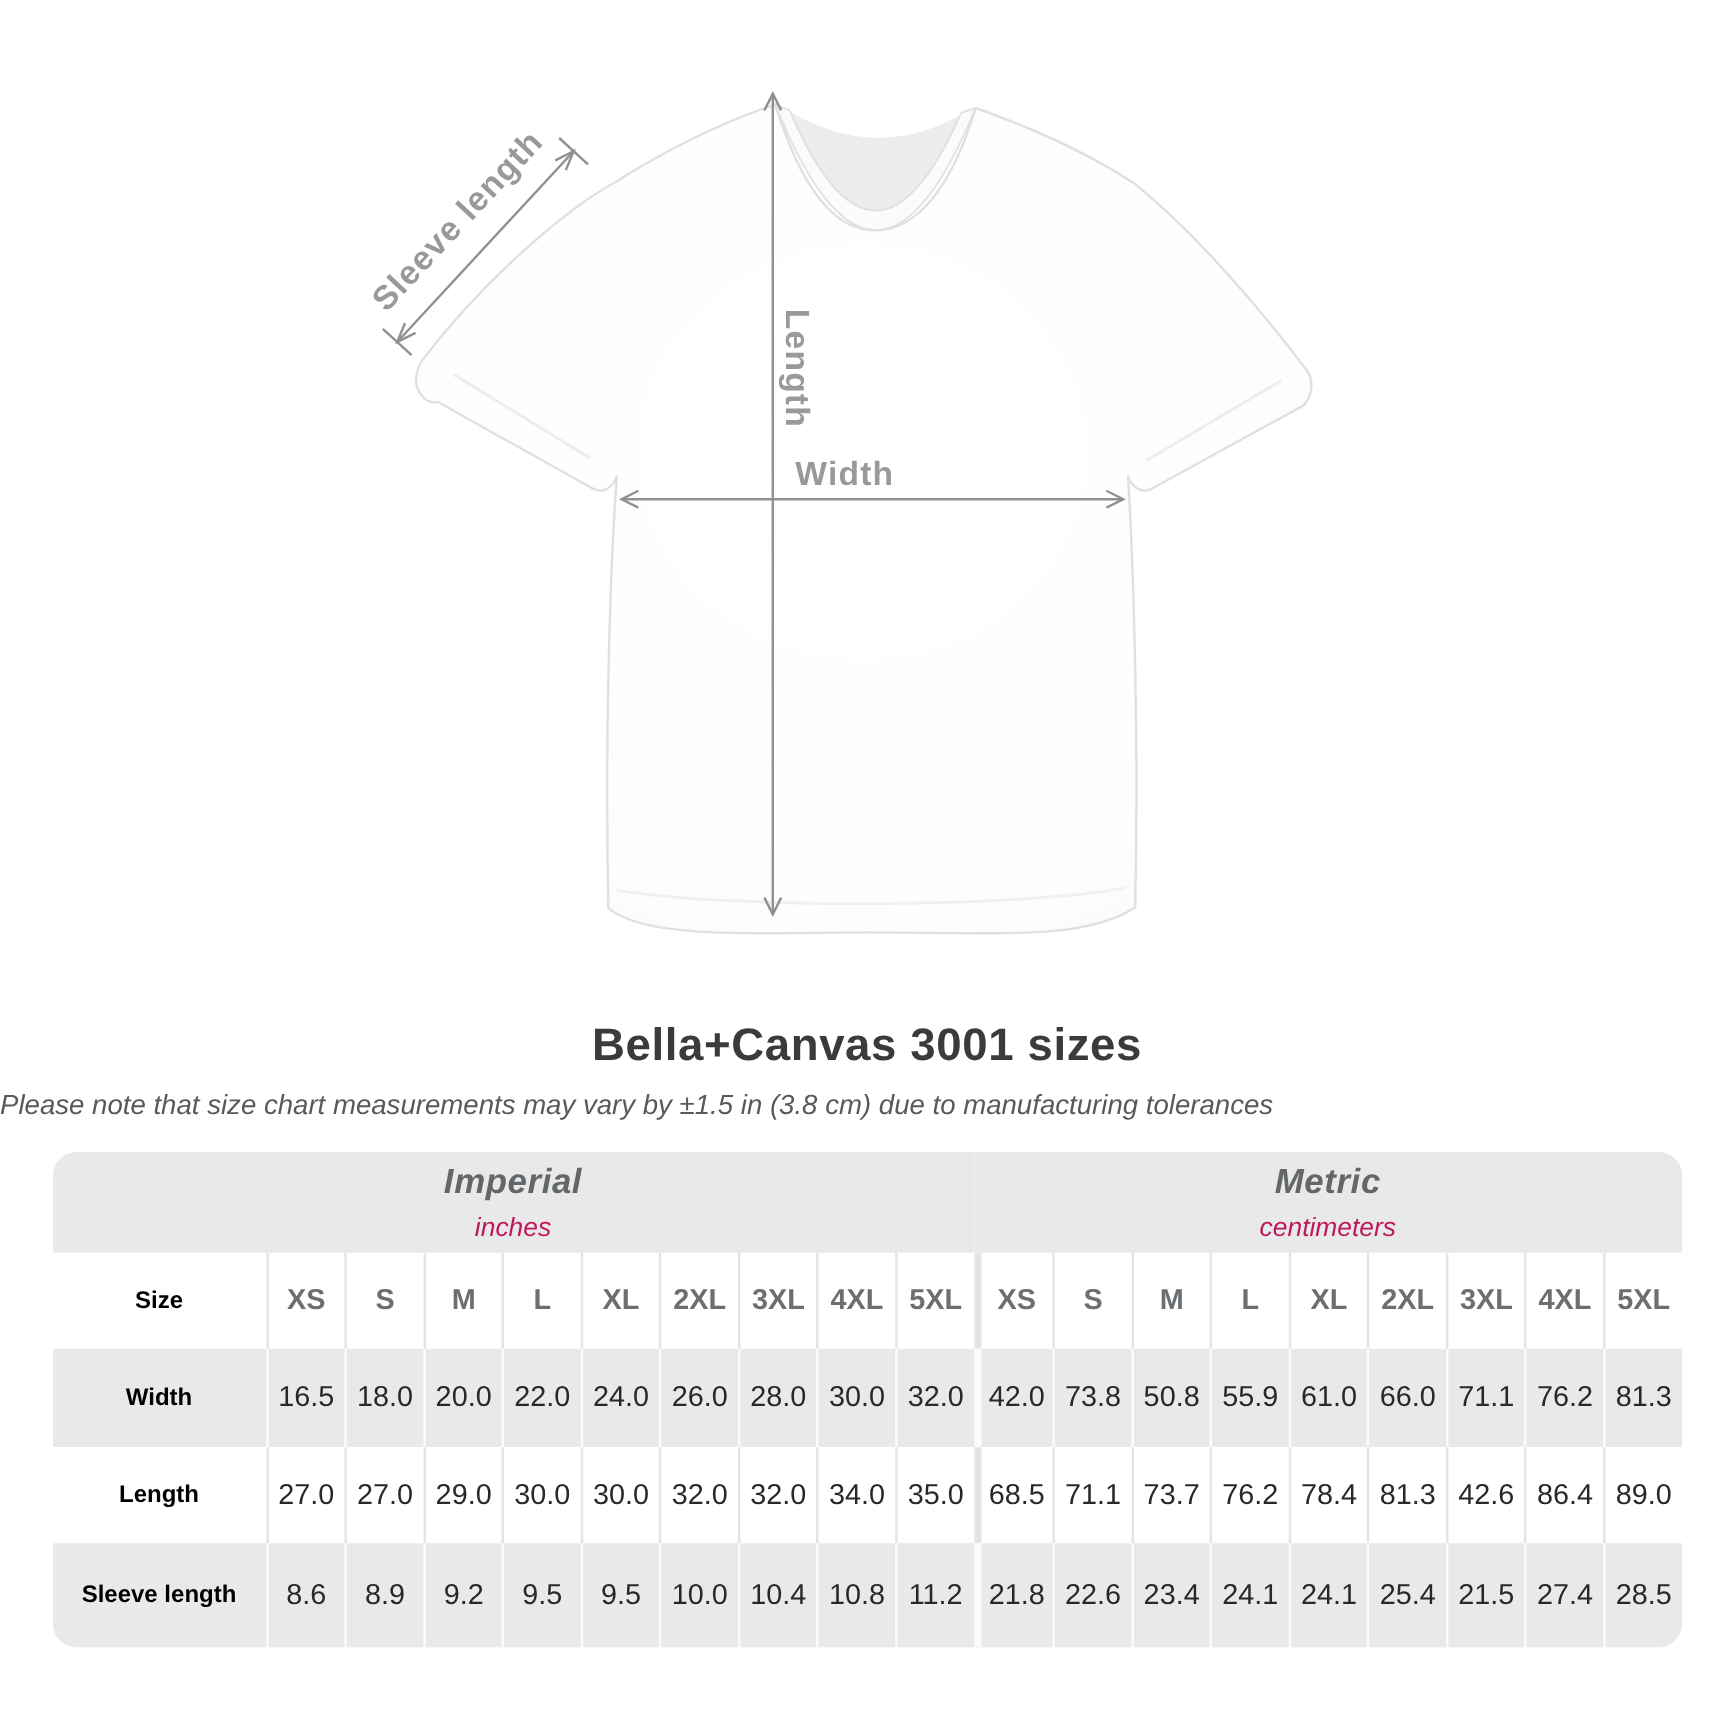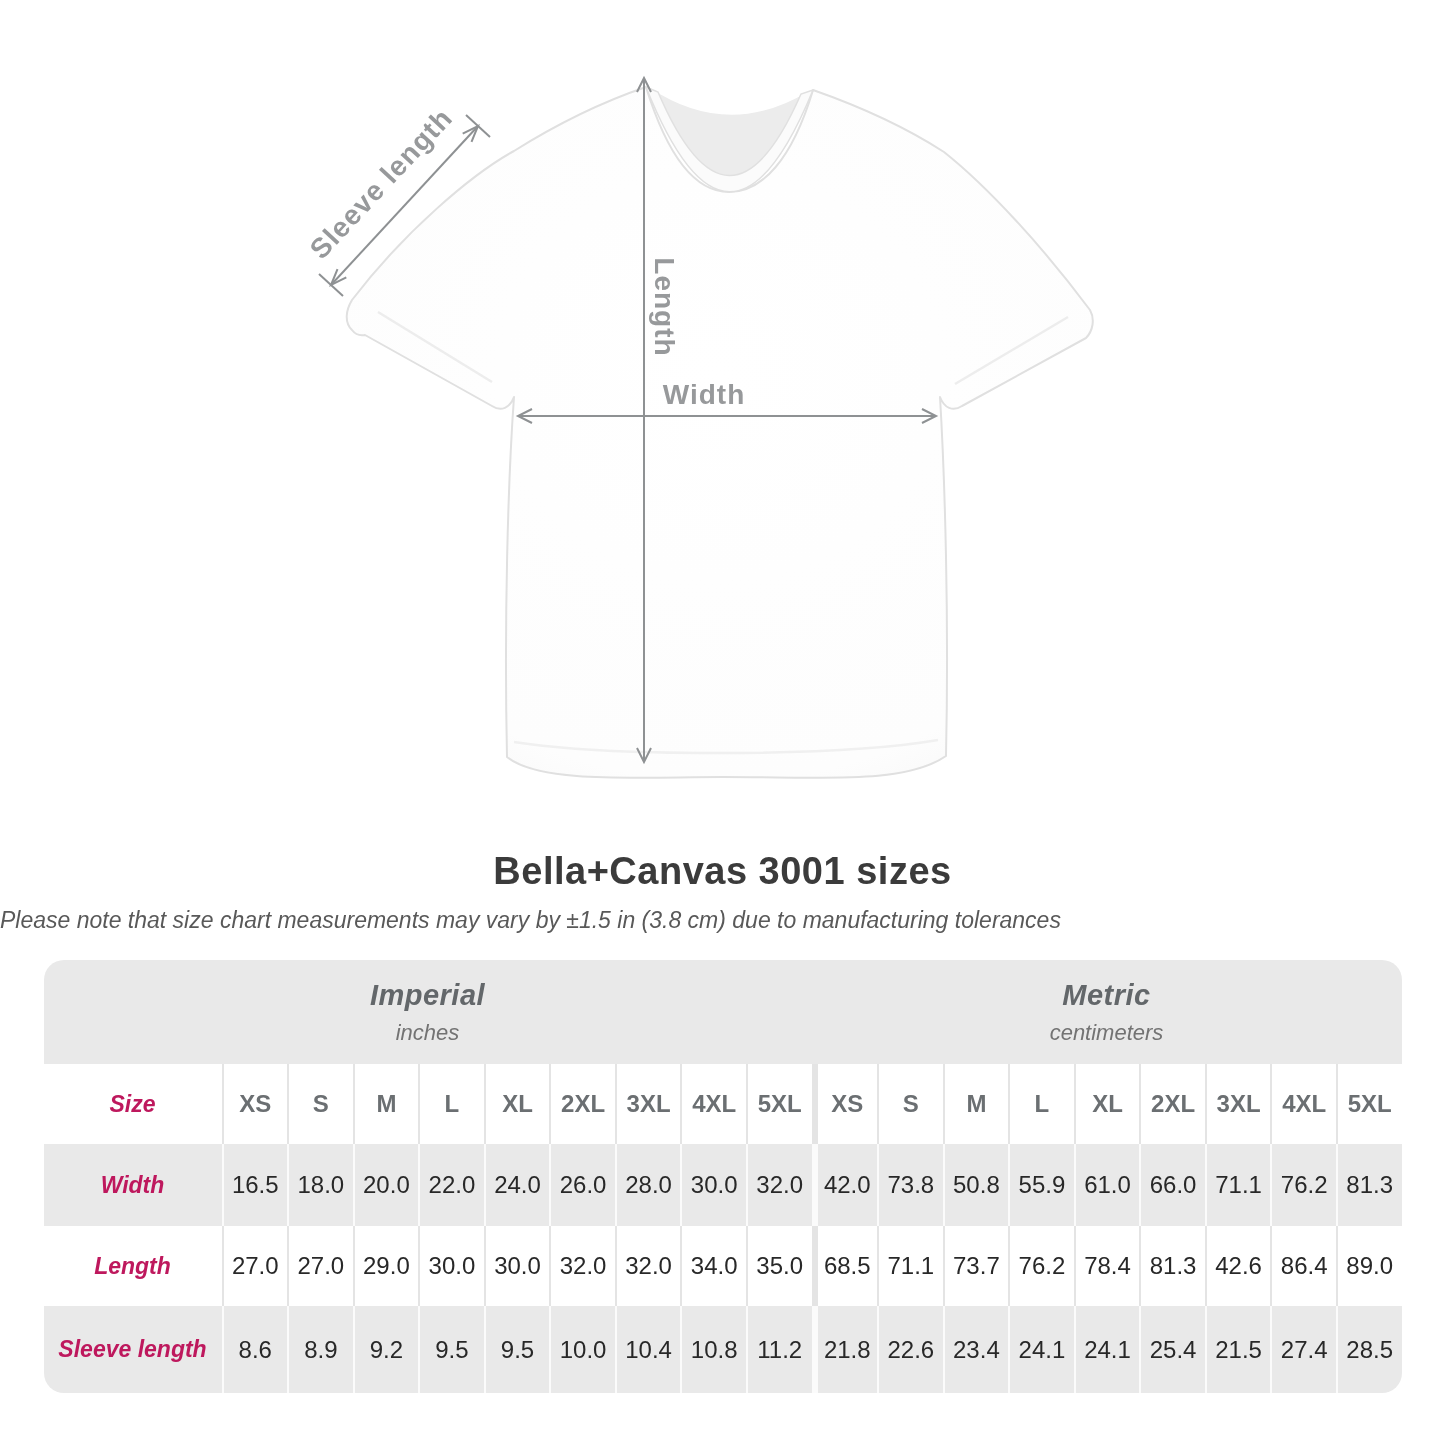--- a/index.html
+++ b/index.html
@@ -15,31 +15,31 @@
   }
   .page-subtitle{
     text-align:left;font-style:italic;font-size:23px;color:#595959;
     margin:14px 0 0 0;
   }
   .size-table{
     width:1358px;margin:26px auto 0 auto;border-radius:20px;overflow:hidden;
   }
   .grid{display:grid;grid-template-columns:178px repeat(18,1fr);}
   .c{display:flex;align-items:center;justify-content:center;border-left:0 solid transparent;}
-  .row-band{height:104px;}
+  .row-band{height:84px;}
   .row-head{height:80px;}
   .row-w{height:82px;}
   .row-l{height:80px;}
   .row-s{height:87px;}
   .band-cell{background:#e9e9e9;display:flex;flex-direction:column;align-items:center;justify-content:center;}
   .band-imperial{grid-column:1 / 11;}
   .band-metric{grid-column:11 / 20;}
   .band-title{font-size:29px;font-weight:bold;font-style:italic;color:#63676a;letter-spacing:.5px;}
-  .band-unit{font-size:22px;font-style:italic;color:#737373;margin-top:8px;}
-  .lab{font-weight:bold;color:#be185d;font-size:23px;font-style:italic;}
+  .band-unit{font-size:22px;font-style:italic;color:#be185d;margin-top:8px;}
+  .lab{font-weight:bold;color:#000000;font-size:20px;}
   .sizehead{font-weight:bold;color:#6b6f72;font-size:24px;}
   .val{color:#282828;font-size:24px;}
   .gray .c{background:#e9e9e9;}
   .white .c{background:#ffffff;}
   .sep{border-left-width:2px;}
   .thick{border-left-width:6px;}
   .white .sep{border-left-color:#e4e4e4;}
   .gray .sep{border-left-color:#fbfbfb;}
 </style>
 </head>

